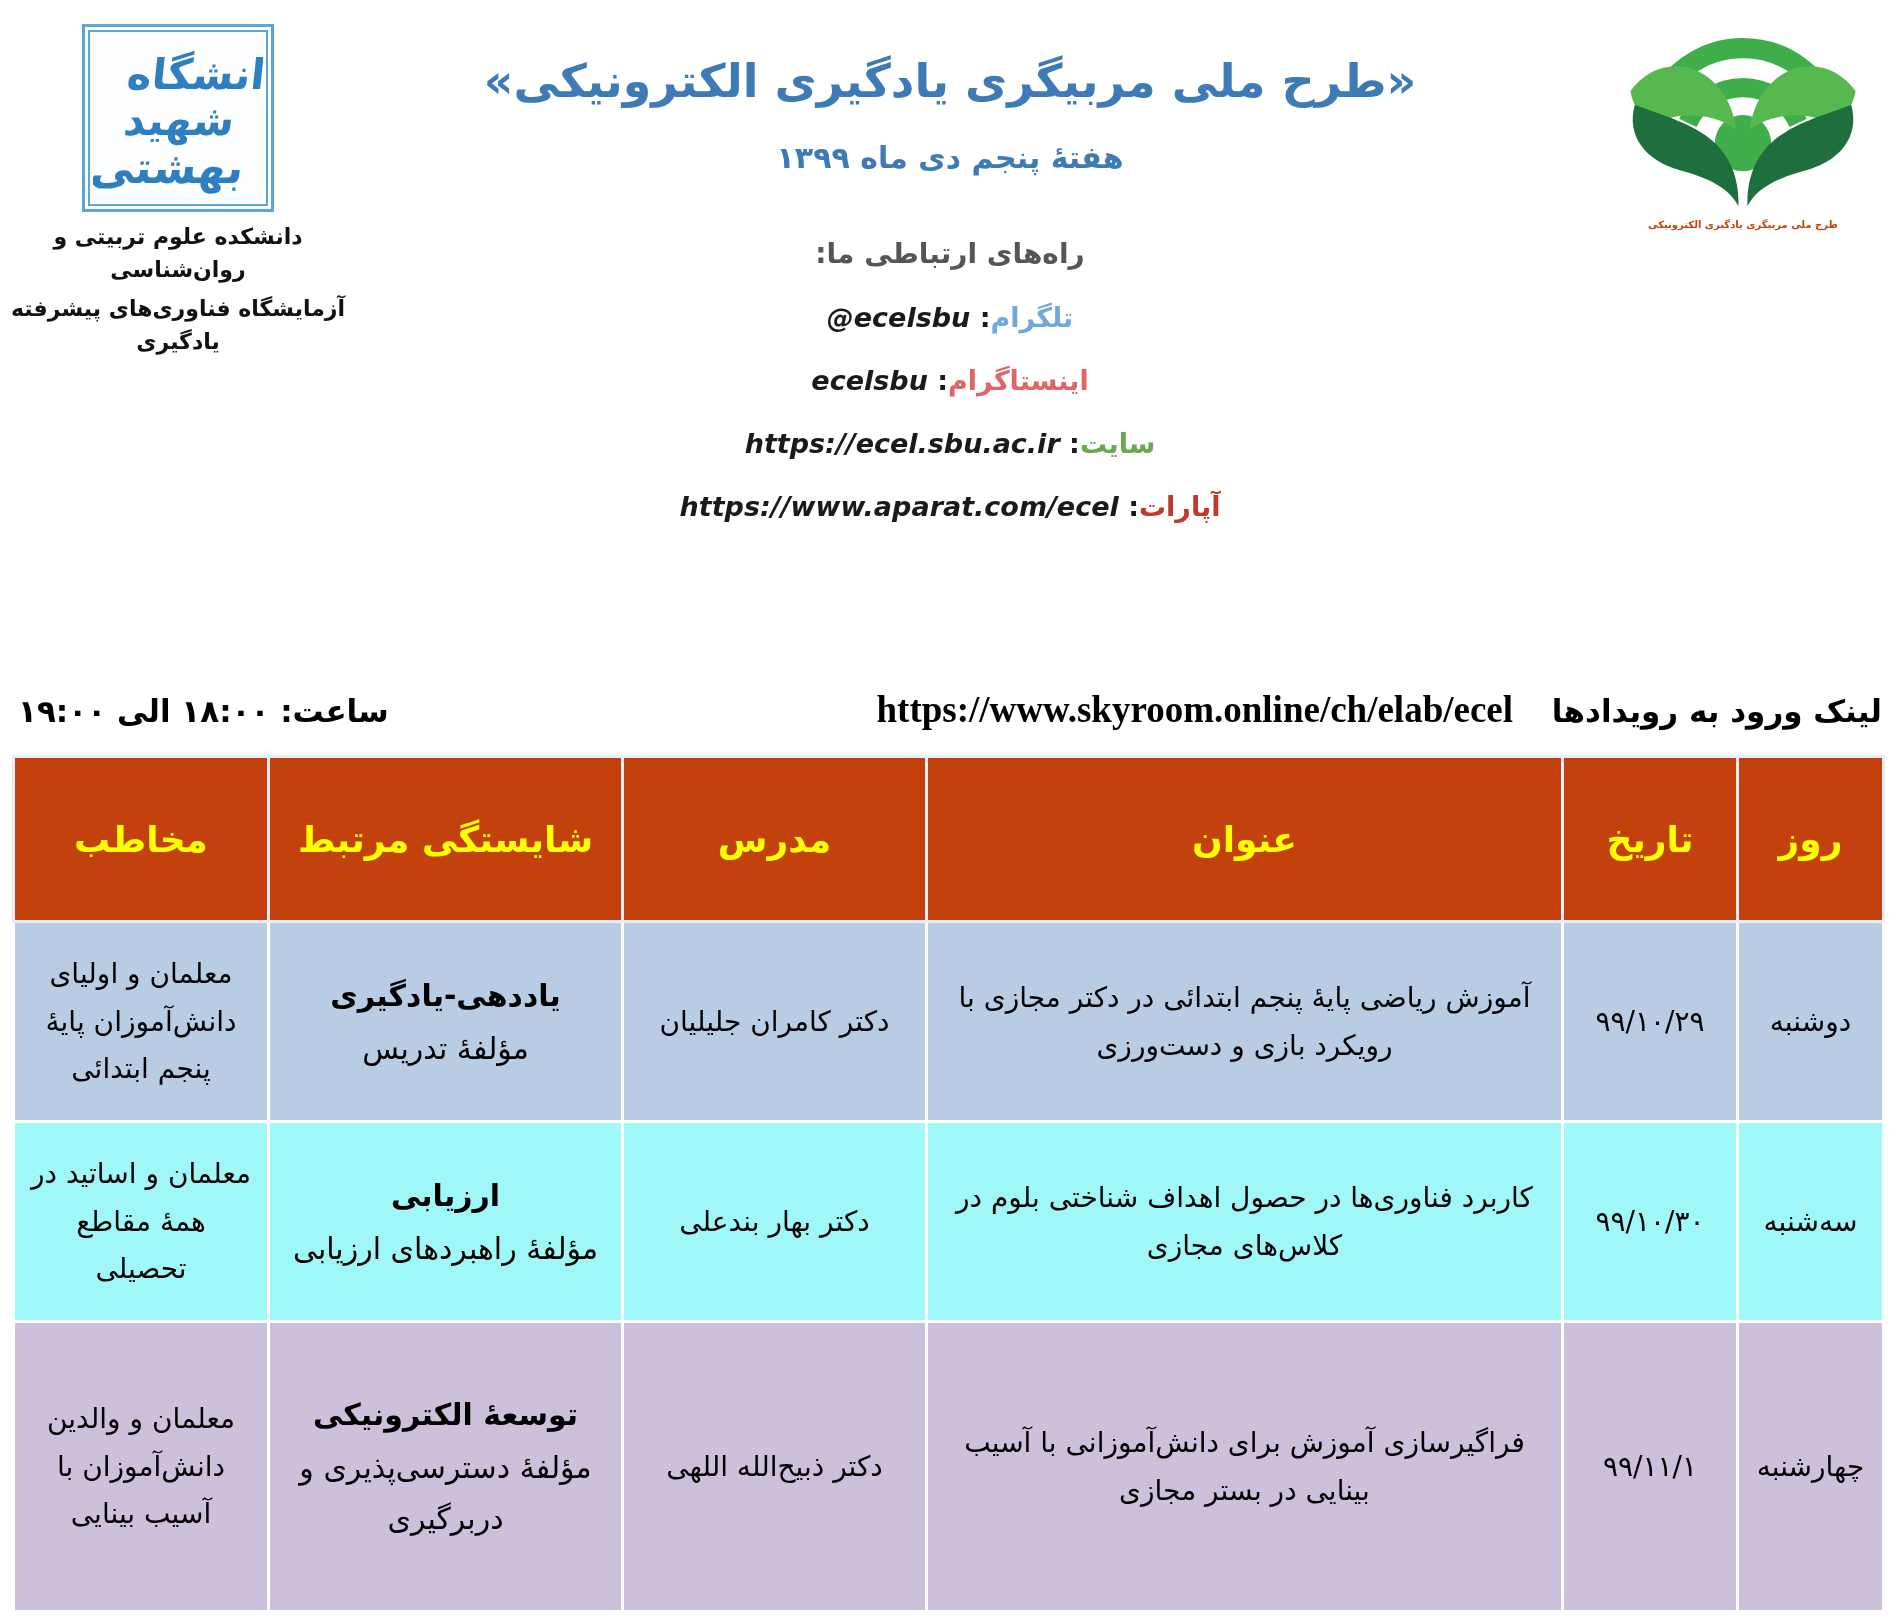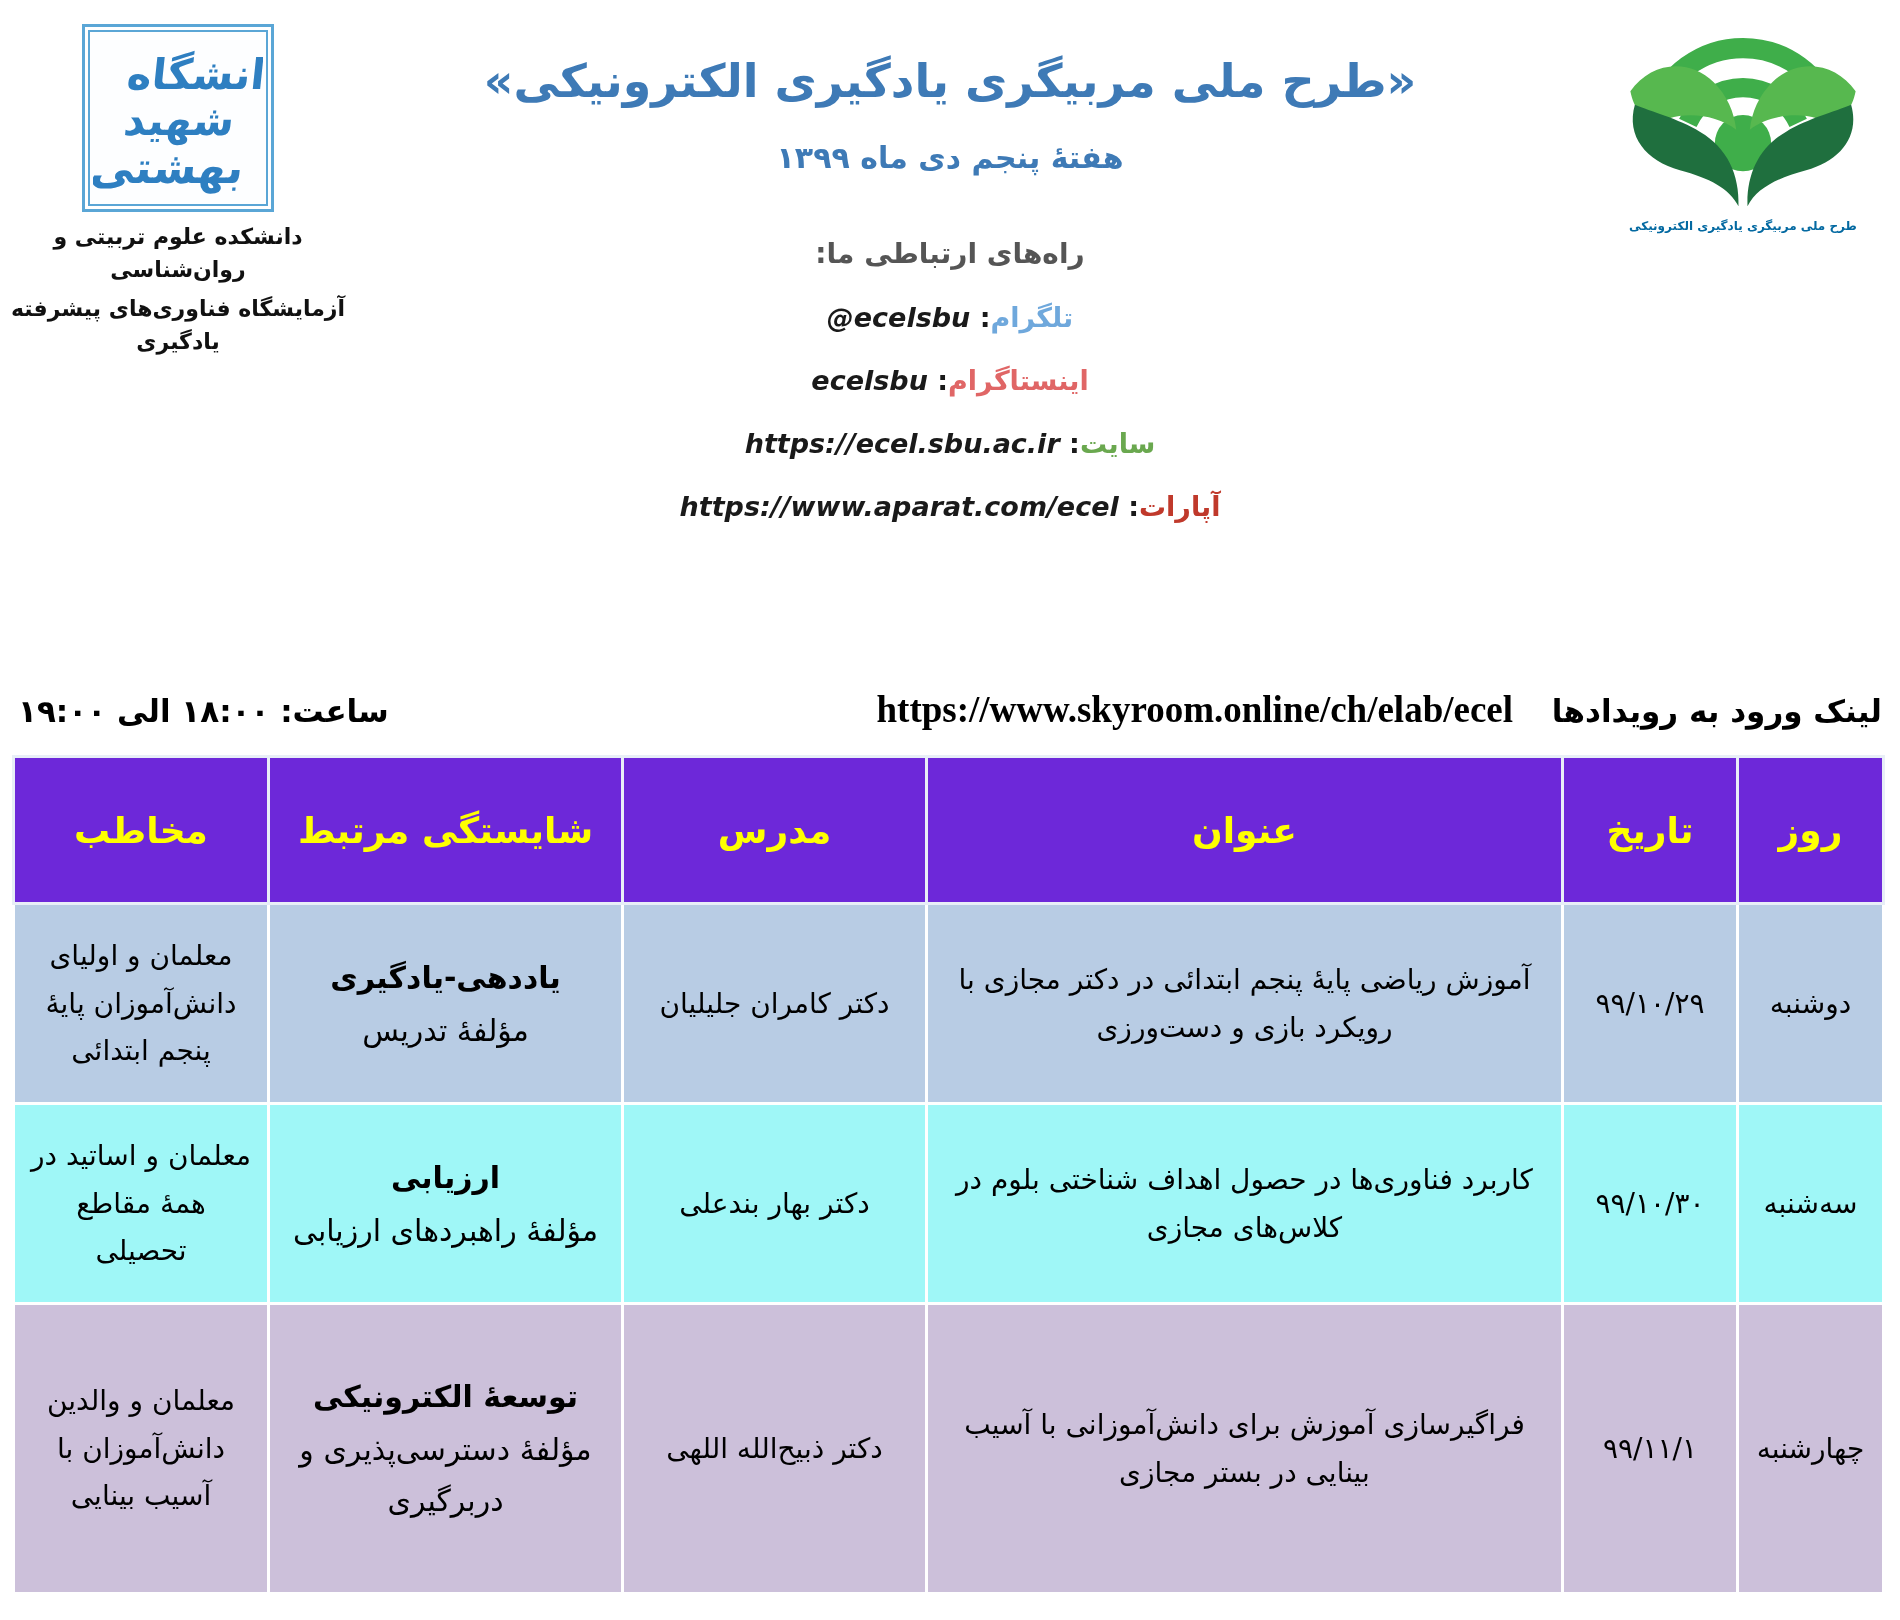--- a/index.html
+++ b/index.html
@@ -17,21 +17,21 @@
     display:flex; align-items:center; justify-content:center;
   }
   .uni-logo-box svg text {
     font-family:"DejaVu Sans", sans-serif; font-weight:bold; fill:#2e7fc1;
   }
   .uni-line { font-size:22px; font-weight:bold; color:#111; margin-top:8px; line-height:1.5; }
   .uni-line.second { margin-top:6px; }
 
   
   .program-logo { position:absolute; right:22px; top:8px; width:270px; text-align:center; }
-  .program-logo-caption { font-size:12px; font-weight:bold; color:#0369a1; margin-top:2px; }
+  .program-logo-caption { font-size:10px; font-weight:bold; color:#c2410c; margin-top:2px; }
 
   
   .center-block { position:absolute; left:50%; transform:translateX(-50%); top:24px; width:1000px; text-align:center; }
   .main-title { font-size:46px; font-weight:bold; color:#3e7ab6; line-height:1.3;margin-top:28px; }
   .sub-title  { font-size:30px; font-weight:bold; color:#3e7ab6; margin-top:28px; }
   .contact-heading { font-size:28px; font-weight:bold; color:#555; margin-top:62px; }
   .contact-line { font-size:27px; font-weight:bold; color:#1a1a1a; margin-top:32px; }
   .contact-line .lbl { font-weight:bold; }
   .contact-line .val { color:#1a1a1a; font-weight:bold;font-style:italic; }
 
@@ -44,22 +44,22 @@
   .events-url { font-family:"Liberation Serif","DejaVu Serif",serif; font-size:37px; font-weight:bold; color:#000; margin-right:28px; }
   .time-text { font-size:31px; font-weight:bold; color:#000; }
 
   
   .schedule {
     position:absolute; top:755px; right:15px; left:15px;
     border-collapse:collapse; table-layout:fixed; width:1870px;
     direction:rtl;
   }
   .schedule th {
-    background:#6d28d9; color:#ffff00; font-size:36px; font-weight:bold;
-    height:147px; border:3px solid #e8eef7; text-align:center; vertical-align:middle;
+    background:#c2410c; color:#ffff00; font-size:36px; font-weight:bold;
+    height:165px; border:3px solid #e8eef7; text-align:center; vertical-align:middle;
   }
   .schedule td {
     border:3px solid #ffffff; text-align:center; vertical-align:middle;
     font-size:28px; color:#000; padding:8px 14px; line-height:1.7;
   }
   .schedule tr.r1 td { height:200px; }
   .schedule tr.r2 td { height:200px; }
   .schedule tr.r3 td { height:290px; }
   .comp-title { font-size:30px; font-weight:bold; display:block; }
   .comp-sub   { font-size:30px; display:block; margin-top:2px; }

